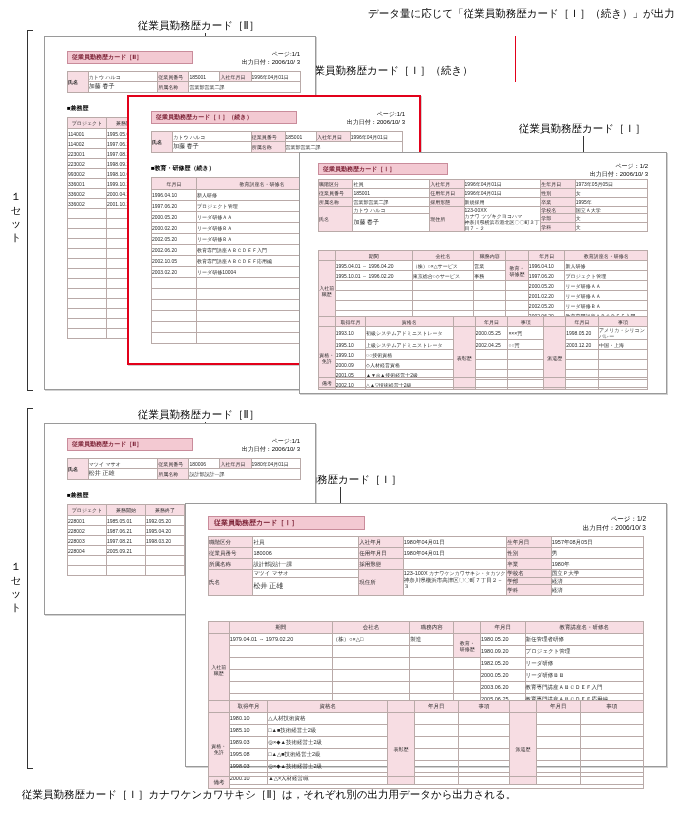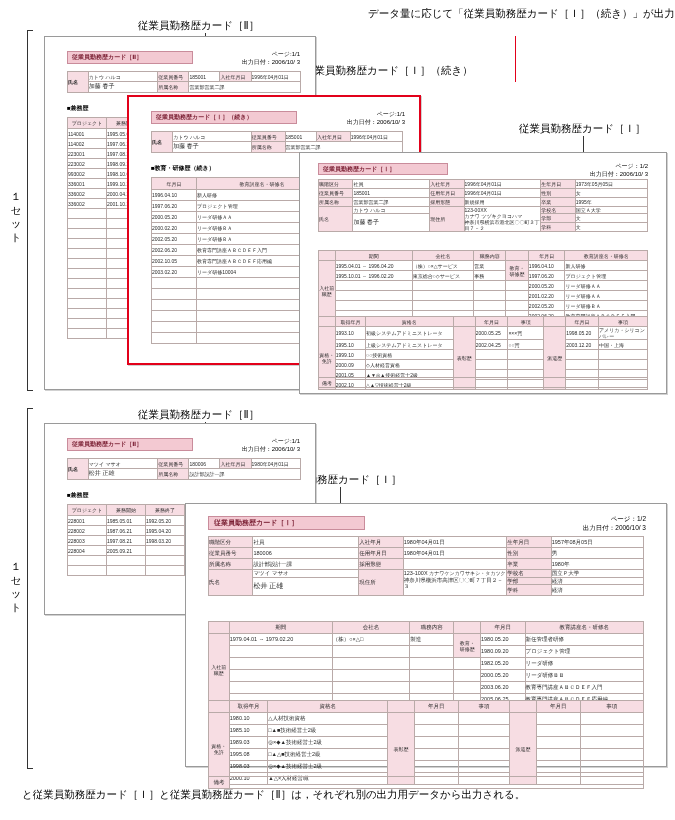--- a/index.html
+++ b/index.html
@@ -747,13 +747,13 @@
   <table class="tbl" style="left:22px;top:272px;width:436px;">
     <tbody>
         <tr>
       <td class="pinkhdr cellpad" style="width:20px;height:11px;text-align:center;font-size:5.5px;">備考</td>
       <td class="cellpad" style="width:416px;"></td>
     </tr>
   </tbody>
     </table>
 </div>
 
-<div class="foot" style="left:22px;top:788px;">と従業員勤務歴カード［Ｉ］と従業員勤務歴カード［Ⅱ］は，それぞれ別の出力用データから出力される。</div>
+<div class="foot" style="left:22px;top:788px;">従業員勤務歴カード［Ｉ］カナワケンカワサキシ［Ⅱ］は，それぞれ別の出力用データから出力される。</div>
 
 </body></html>

